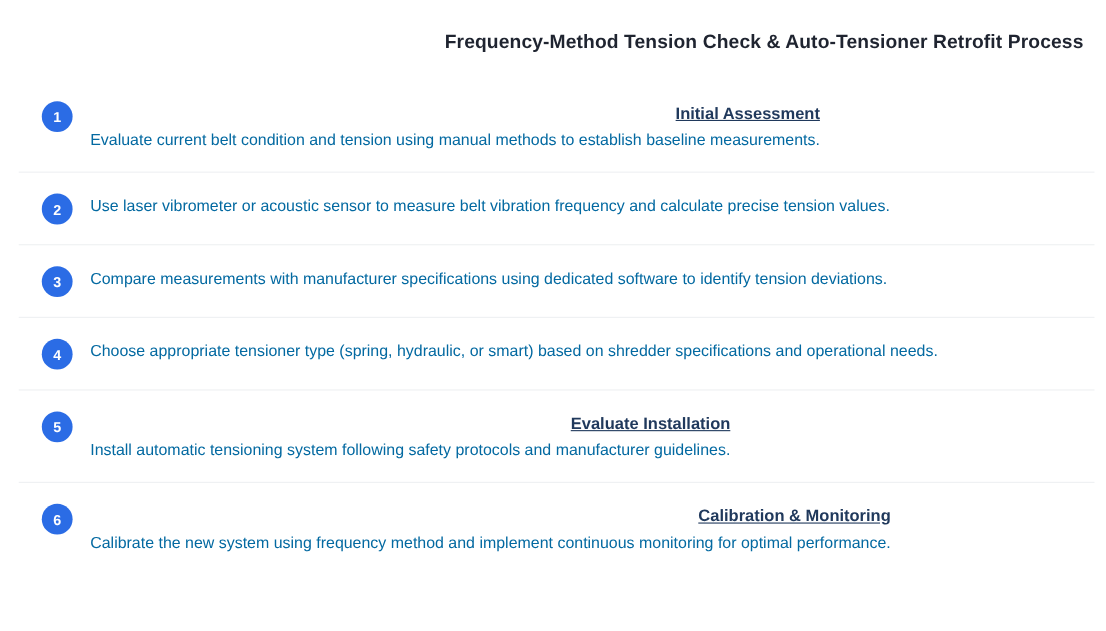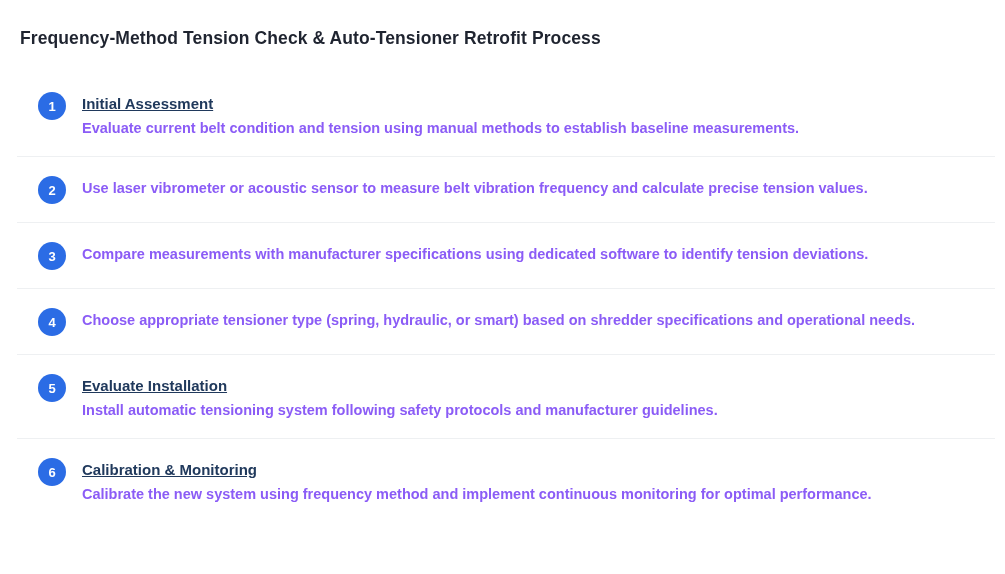--- a/index.html
+++ b/index.html
@@ -1,15 +1,15 @@
 <!DOCTYPE html>
 <html><head>
 <meta charset="utf-8">
 <style>
-  * { box-sizing: border-box; margin: 0; padding: 0; }
+  * { box-sizing: border-box; margin: 0; padding: 0; text-align: right; }
   html, body {
     width: 1005px;
     height: 574px;
     background: #ffffff;
     font-family: "Liberation Sans", sans-serif;
     overflow: hidden;
   }
   .page {
     width: 1005px;
     height: 574px;
@@ -53,22 +53,22 @@
   .step-title {
     font-size: 15px;
     font-weight: 700;
     color: #20395c;
     line-height: 20px;
     margin-bottom: 4px;
     text-decoration: underline;
   }
   .step-desc {
     font-size: 14.5px;
-    font-weight: 700;
-    color: #8b5cf6;
+    font-weight: 400;
+    color: #0369a1;
     line-height: 20px;
   }
 </style>
 </head>
 <body>
 
 <div class="page">
   <h1 class="page-title">Frequency-Method Tension Check &amp; Auto-Tensioner Retrofit Process</h1>
 
   <ul class="steps">

